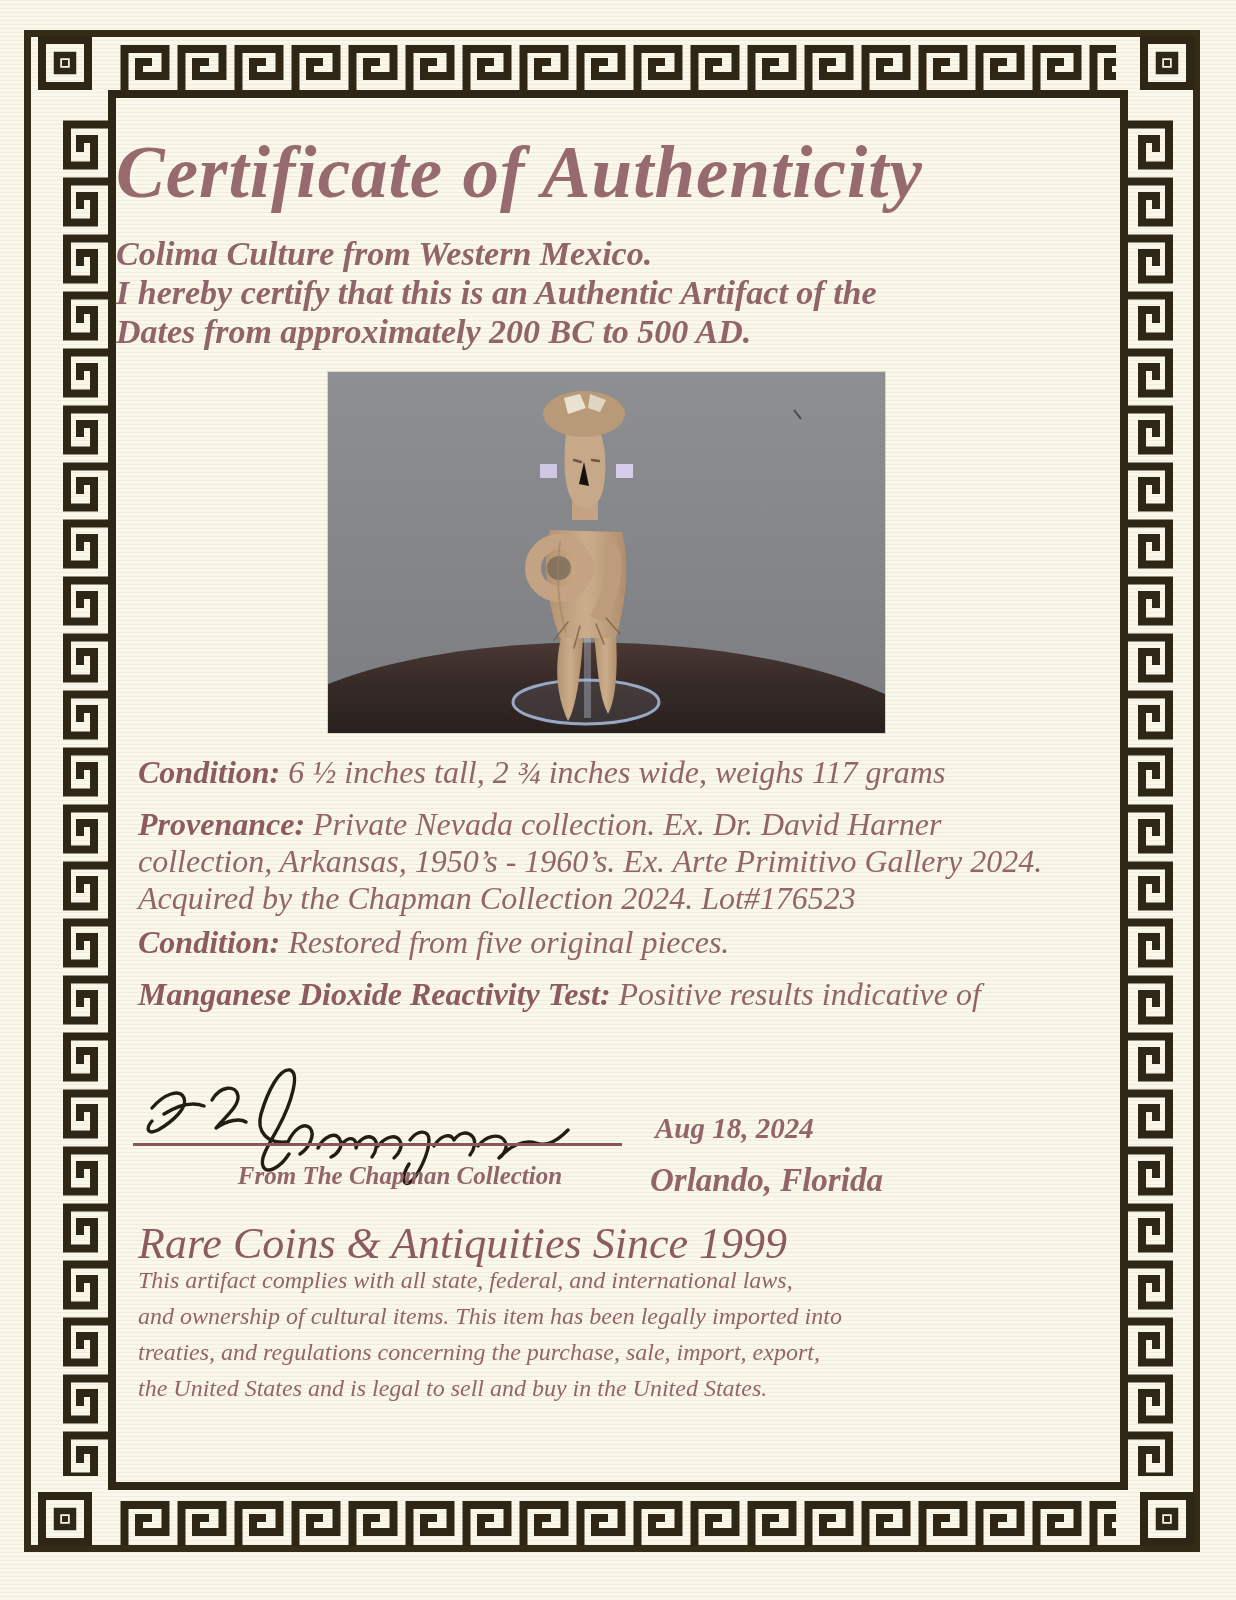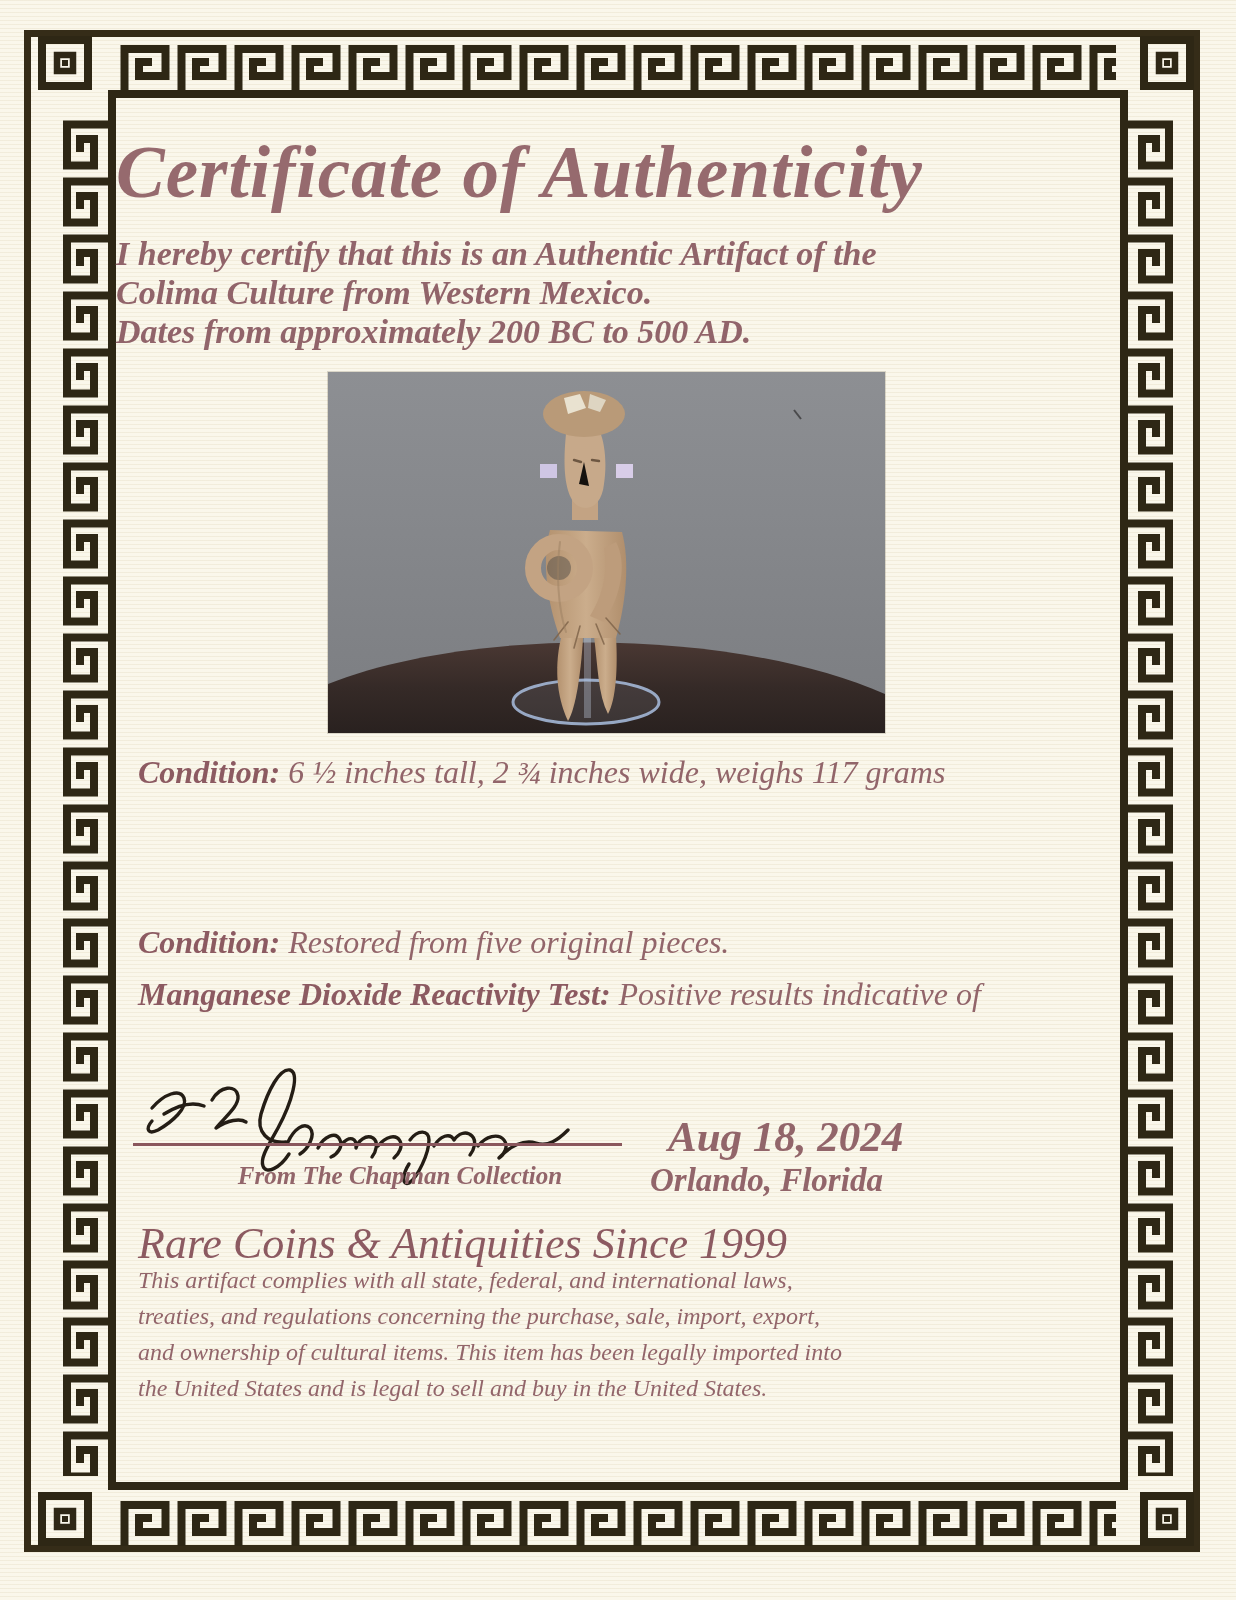--- a/index.html
+++ b/index.html
@@ -22,21 +22,21 @@
   .intro span{display:block;}
   .photo{
     position:absolute;left:328px;top:372px;width:557px;height:361px;
     box-shadow:0 0 0 1px rgba(120,110,90,0.25);
   }
   .field{left:138px;width:965px;font-size:32px;line-height:37px;margin:0;}
   .field .lbl{font-weight:bold;color:#8c5a61;}
   .field .cl{display:block;}
   .sig-svg{position:absolute;left:128px;top:1056px;width:520px;height:132px;}
   .sig-line{position:absolute;left:133px;top:1143px;width:489px;height:3px;background:#8a575c;}
-  .date{left:655px;top:1112px;font-size:43px;font-weight:bold;margin-left:13px;}
+  .date{left:655px;top:1112px;font-size:29px;font-weight:bold;}
   .from-line{left:190px;top:1162px;width:420px;text-align:center;font-size:25px;font-weight:bold;}
   .loc{left:650px;top:1162px;font-size:33px;font-weight:bold;}
   .tagline{left:138px;top:1218px;font-size:44px;font-weight:normal;color:#8c5a61;}
   .legal{left:138px;top:1262px;width:975px;font-size:24px;line-height:36px;margin:0;}
   .legal span{display:block;}
 </style>
 </head>
 <body>
 
 <div class="page">
@@ -73,22 +73,22 @@
 
     <use href="#cornerMotif" x="38" y="36"></use>
     <use href="#cornerMotif" x="1140" y="36"></use>
     <use href="#cornerMotif" x="38" y="1492"></use>
     <use href="#cornerMotif" x="1140" y="1492"></use>
   </svg>
 
   <div class="txt center-band title">Certificate of Authenticity</div>
 
   <div class="txt center-band intro">
+    <span>Colima Culture from Western Mexico.</span>
     <span>I hereby certify that this is an Authentic Artifact of the</span>
-    <span>Colima Culture from Western Mexico.</span>
     <span>Dates from approximately 200 BC to 500 AD.</span>
   </div>
 
   <div class="photo">
     <svg viewBox="0 0 557 361" width="557" height="361" xmlns="http://www.w3.org/2000/svg">
       <defs>
         <linearGradient id="bgGrad" x1="0" y1="0" x2="0" y2="1">
           <stop offset="0" stop-color="#8d8f93"></stop>
           <stop offset="1" stop-color="#7b7d81"></stop>
         </linearGradient>
@@ -151,20 +151,26 @@
         <path d="M232,170 C228,200 230,236 238,260" stroke="#9b7f62" stroke-width="2" fill="none" opacity="0.5"></path>
       </g>
     </svg>
   </div>
 
   <p class="txt field" style="top:754px;">
     <span class="lbl">Condition:</span>
     <span>6 ½ inches tall, 2 ¾ inches wide, weighs 117 grams</span>
   </p>
 
+  <p class="txt field" style="top:806px;">
+    <span class="lbl">Provenance:</span>
+    <span>Private Nevada collection. Ex. Dr. David Harner</span>
+    <span class="cl">collection, Arkansas, 1950’s - 1960’s. Ex. Arte Primitivo Gallery 2024.</span>
+    <span class="cl">Acquired by the Chapman Collection 2024. Lot#176523</span>
+  </p>
 
   <p class="txt field" style="top:924px;">
     <span class="lbl">Condition:</span>
     <span>Restored from five original pieces.</span>
   </p>
 
   <p class="txt field" style="top:976px;">
     <span class="lbl">Manganese Dioxide Reactivity Test:</span>
     <span>Positive results indicative of</span>
   </p>
@@ -186,18 +192,18 @@
   </svg>
   <div class="sig-line"></div>
 
   <div class="txt date">Aug 18, 2024</div>
   <div class="txt from-line">From The Chapman Collection</div>
   <div class="txt loc">Orlando, Florida</div>
   <div class="txt tagline">Rare Coins &amp; Antiquities Since 1999</div>
 
   <p class="txt legal">
     <span>This artifact complies with all state, federal, and international laws,</span>
+    <span>and ownership of cultural items. This item has been legally imported into</span>
     <span>treaties, and regulations concerning the purchase, sale, import, export,</span>
-    <span>and ownership of cultural items. This item has been legally imported into</span>
     <span>the United States and is legal to sell and buy in the  United States.</span>
   </p>
 
 </div>
 
 </body></html>

